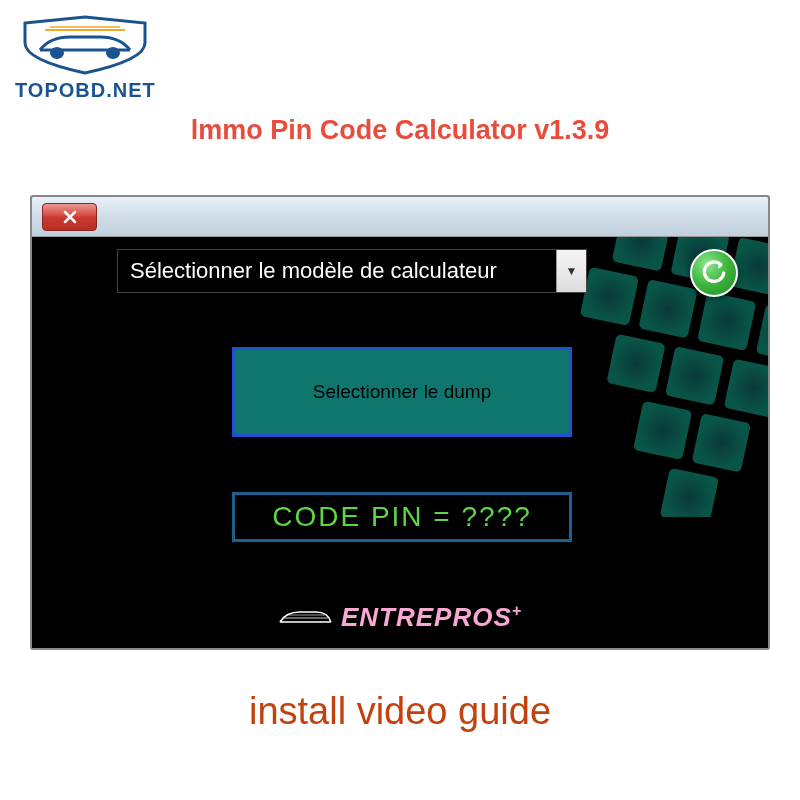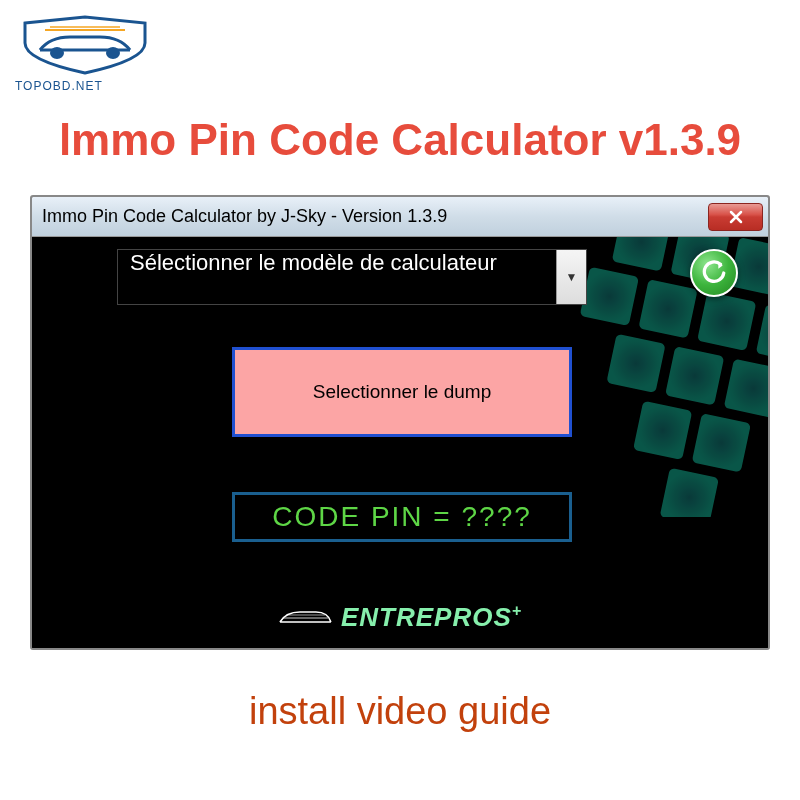--- a/index.html
+++ b/index.html
@@ -17,33 +17,33 @@
       left: 15px;
       width: 140px;
       height: 80px;
     }
     .logo-svg {
       width: 140px;
       height: 65px;
     }
     .logo-text {
       color: #1a5490;
-      font-size: 12px;
-      font-weight: normal;
-      text-align: left;
+      font-size: 20px;
+      font-weight: bold;
+      text-align: right;
       letter-spacing: 1px;
       margin-top: -5px;
     }
     .main-title {
       position: absolute;
       top: 115px;
       left: 50%;
       transform: translateX(-50%);
       color: #e74c3c;
-      font-size: 44px;
+      font-size: 27px;
       font-weight: bold;
       white-space: nowrap;
     }
     .window {
       position: absolute;
       top: 195px;
       left: 30px;
       width: 740px;
       height: 455px;
       border: 2px solid #888;
@@ -91,25 +91,25 @@
       right: 0;
       width: 280px;
       height: 280px;
       opacity: 0.9;
     }
     .dropdown-container {
       position: absolute;
       top: 12px;
       left: 85px;
       width: 470px;
-      height: 56px;
+      height: 44px;
       background: #000;
       border: 1px solid #444;
       display: flex;
-      align-items: flex-start;
+      align-items: center;
       cursor: pointer;
     }
     .dropdown-text {
       flex: 1;
       color: #fff;
       font-size: 22px;
       padding-left: 12px;
     }
     .dropdown-arrow {
       width: 30px;
@@ -140,21 +140,21 @@
     .refresh-button svg {
       width: 26px;
       height: 26px;
     }
     .dump-button {
       position: absolute;
       top: 110px;
       left: 200px;
       width: 340px;
       height: 90px;
-      background: #fca5a5;
+      background: #0f766e;
       border: 3px solid #2050d0;
       display: flex;
       align-items: center;
       justify-content: center;
       cursor: pointer;
     }
     .dump-button-text {
       color: #000;
       font-size: 19px;
     }
@@ -174,21 +174,21 @@
       color: #5ed646;
       font-size: 28px;
       font-family: 'Arial', sans-serif;
       letter-spacing: 2px;
     }
     .brand-logo {
       position: absolute;
       bottom: 15px;
       left: 50%;
       transform: translateX(-50%);
-      color: #86efac;
+      color: #f9a8d4;
       font-size: 26px;
       font-style: italic;
       font-weight: bold;
       font-family: 'Arial', sans-serif;
       letter-spacing: 1px;
       display: flex;
       align-items: center;
       gap: 8px;
     }
     .brand-car {
@@ -219,21 +219,20 @@
     <path d="M 30 15 L 110 15" stroke="#f5a623" stroke-width="2"></path>
     <path d="M 35 12 L 105 12" stroke="#f5a623" stroke-width="1.5"></path>
   </svg>
   <div class="logo-text">TOPOBD.NET</div>
 </div>
 
 <div class="main-title">lmmo Pin Code Calculator v1.3.9</div>
 
 <div class="window">
   <div class="titlebar">
-    <span class="titlebar-text">Immo Pin Code Calculator by J-Sky  -  Version 1.3.9</span>
     <div class="close-button">
       <svg width="14" height="14" viewBox="0 0 14 14">
         <path d="M2 2 L12 12 M12 2 L2 12" stroke="white" stroke-width="2.5" stroke-linecap="round"></path>
       </svg>
     </div>
   </div>
   <div class="window-body">
     <svg class="bg-pattern" viewBox="0 0 280 280">
       <defs>
         <radialGradient id="sq" cx="50%" cy="50%">

